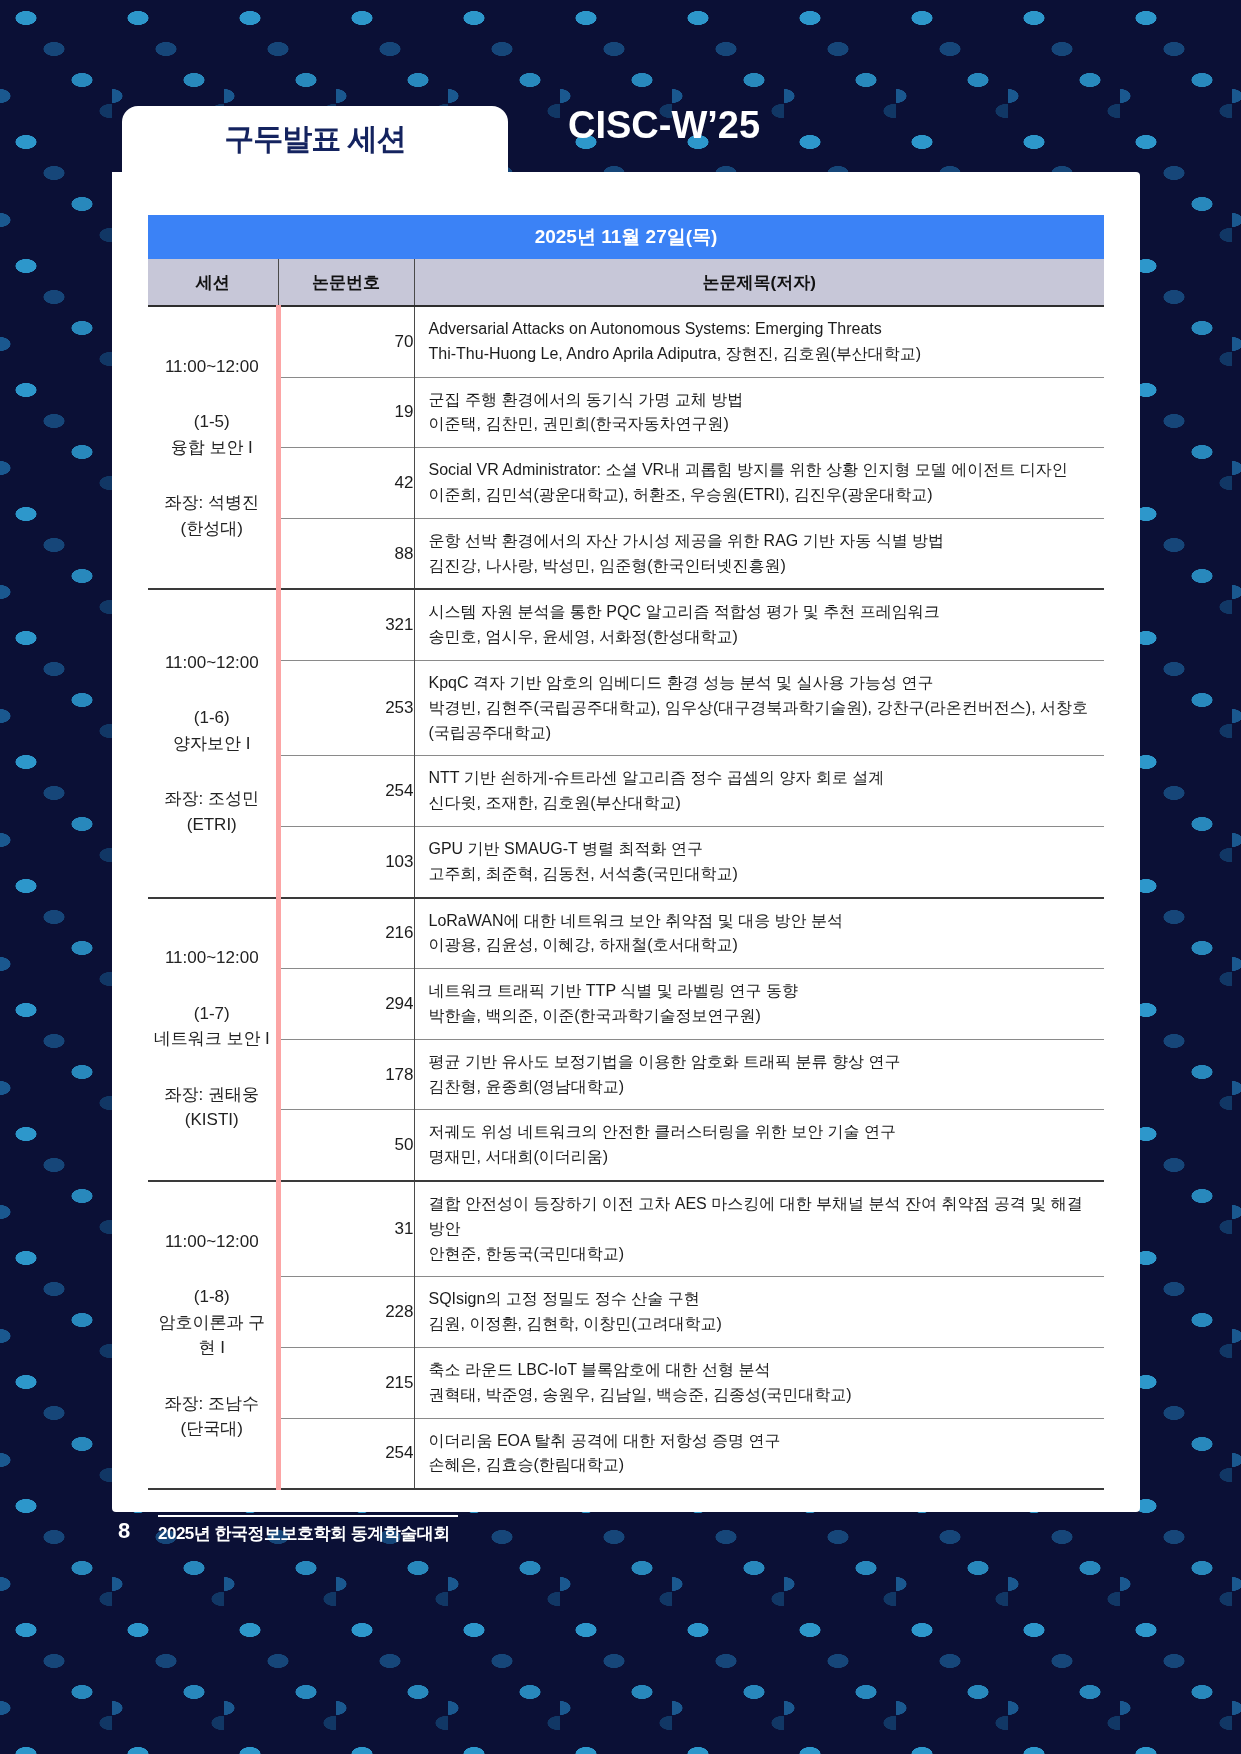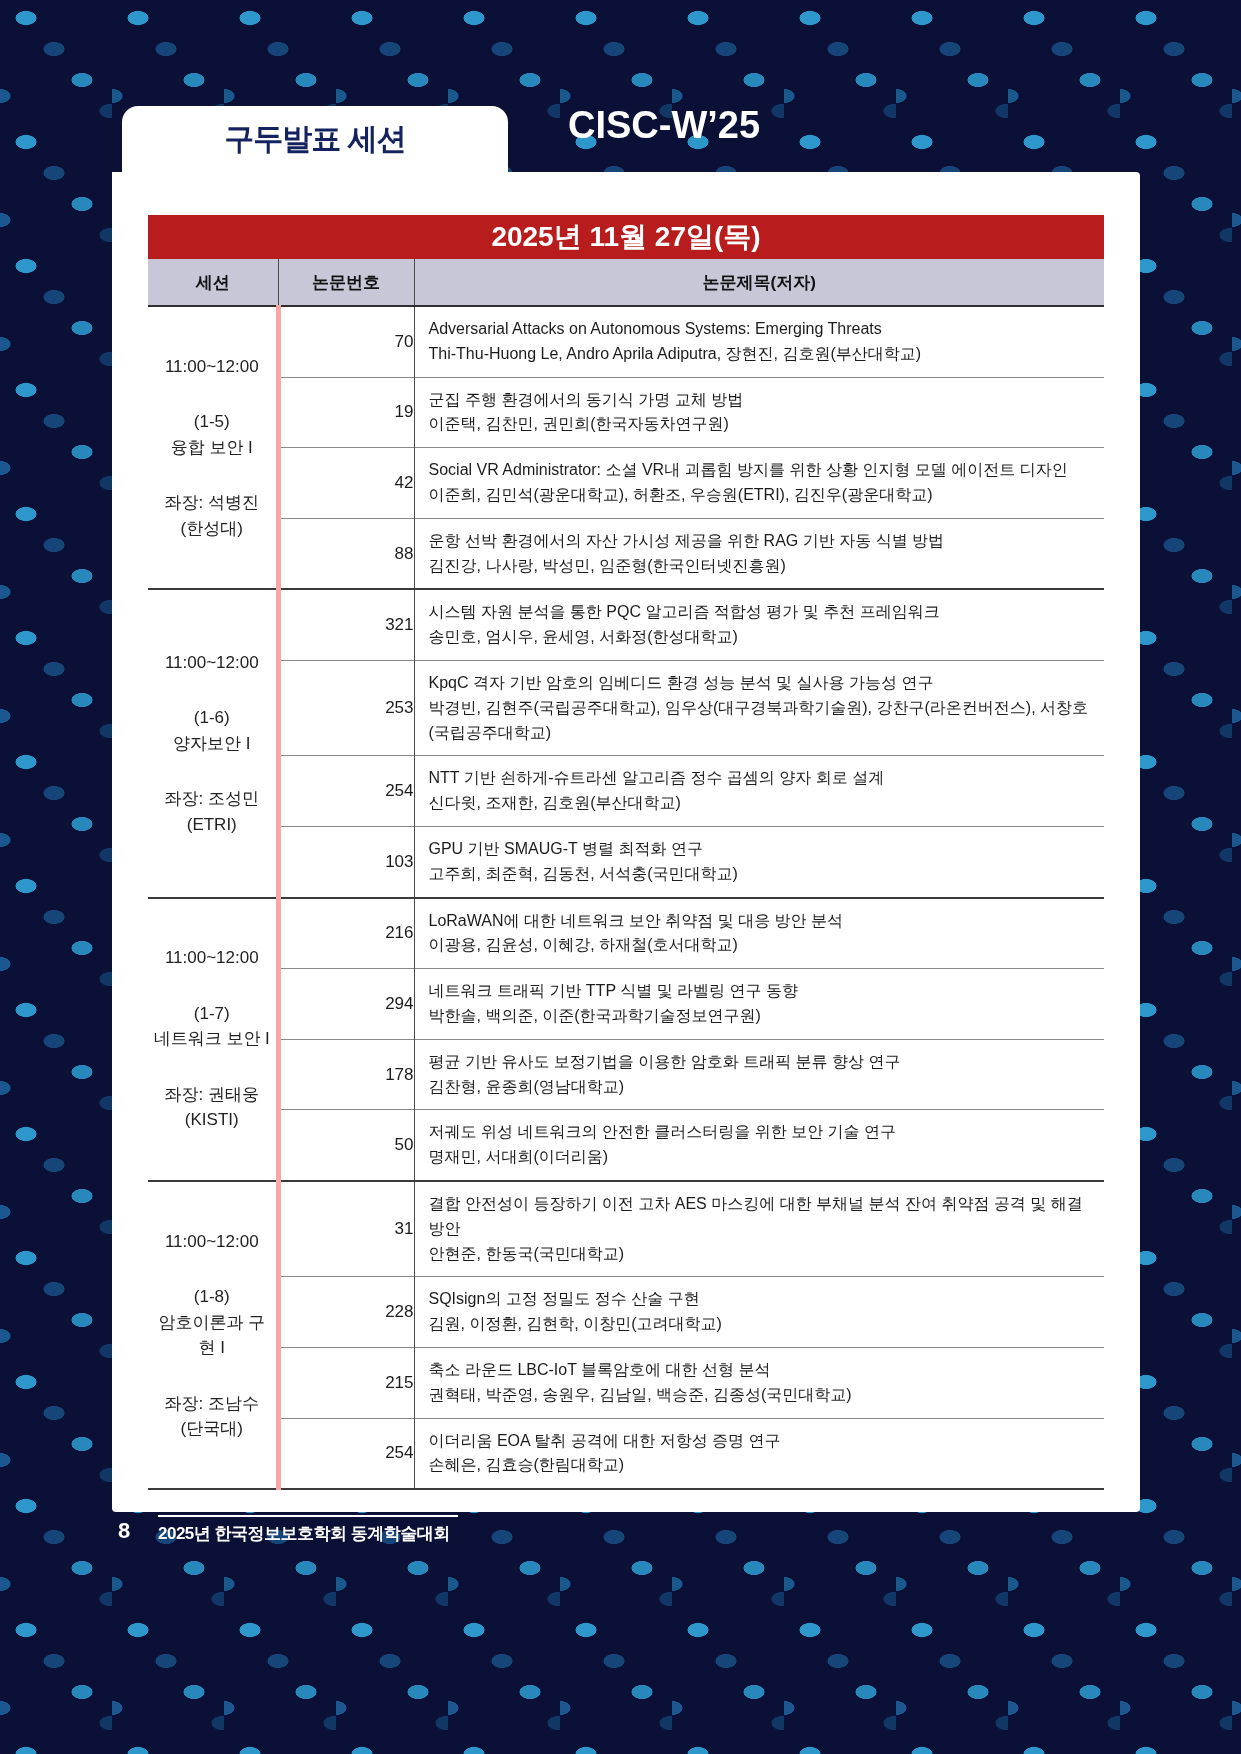--- a/index.html
+++ b/index.html
@@ -43,22 +43,22 @@
   table.program { border-collapse:collapse; table-layout:fixed;
     position:absolute; left:36px; top:43px; width:956px;
     border-bottom:2px solid #3a3a3a;
     font-size:16px; color:#1c1c1c;
   }
   col.c-session { width:130px; }
   col.c-no { width:136px; }
   col.c-title { width:690px; }
 
   td.date-header {
-    background:#b91c1c; color:#ffffff; text-align:center;
-    font-size:28px; font-weight:bold; height:44px; letter-spacing:0px;
+    background:#3b82f6; color:#ffffff; text-align:center;
+    font-size:19px; font-weight:bold; height:44px; letter-spacing:0px;
   }
   tr.col-header td {
     background:#c7c7d8; color:#111; font-weight:bold; text-align:center;
     font-size:17px; height:47px;
     border-bottom:2px solid #2e2e2e;
   }
   tr.col-header td + td { border-left:1px solid #4a4a4a; }
 
   td.session {
     text-align:center; vertical-align:middle;

